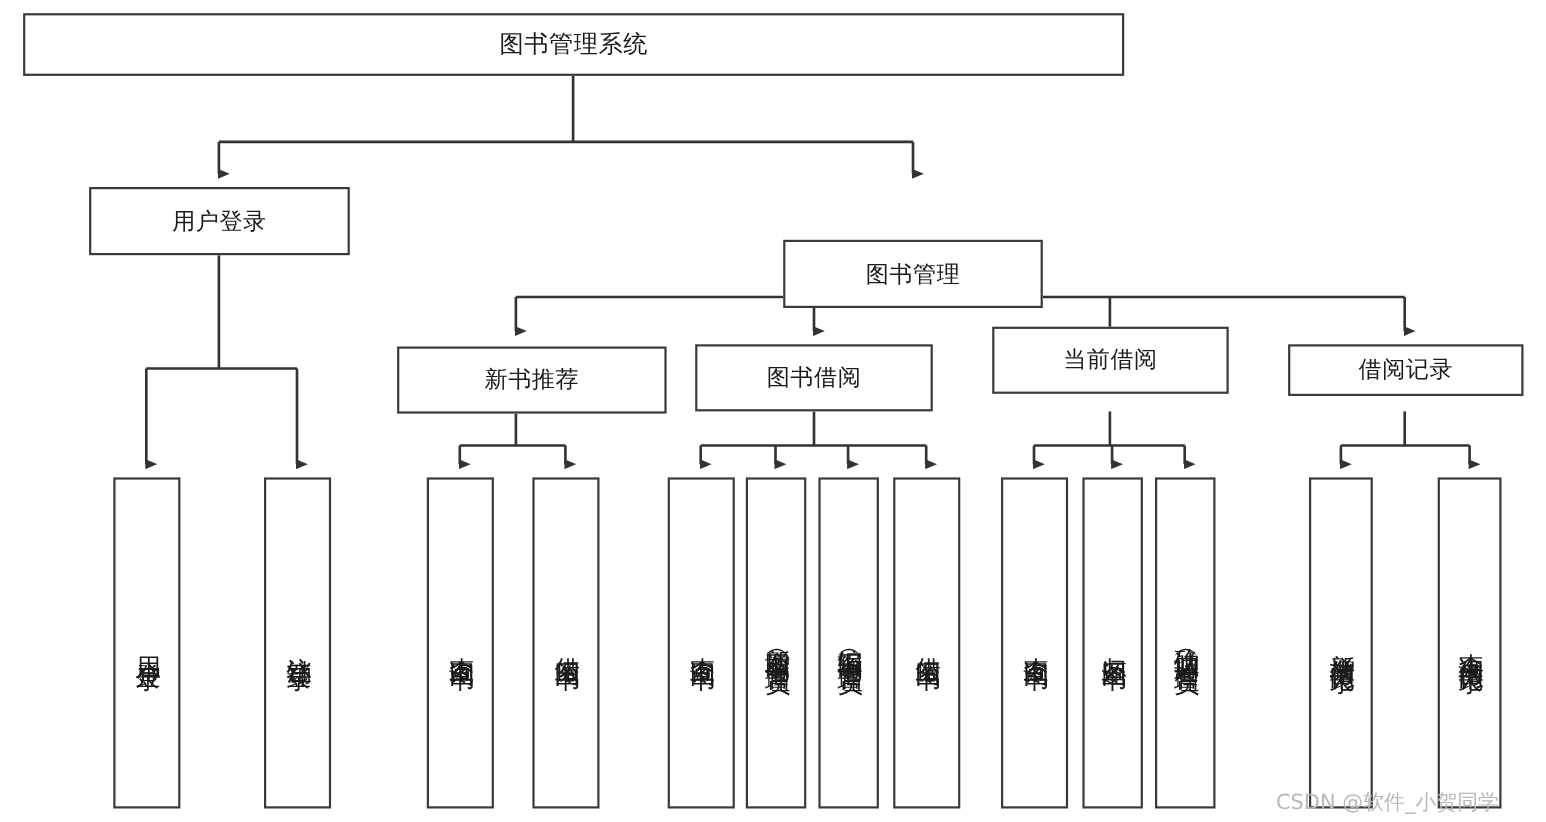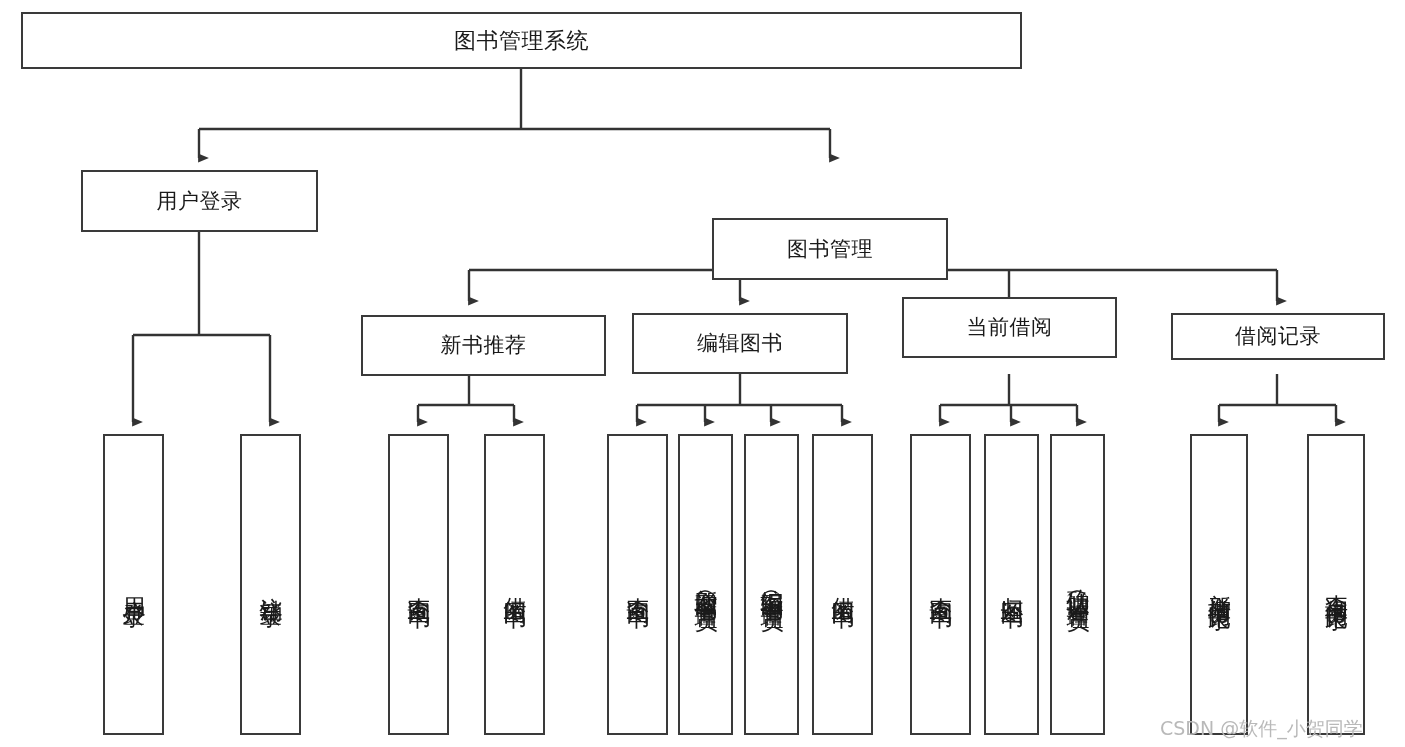--- a/index.html
+++ b/index.html
@@ -137,21 +137,21 @@
     <span class="lbl">用户登录</span>
   </div>
   <div class="node h" style="left:712px; top:170px; width:236px; height:62px;margin-top:48px;">
     <span class="lbl">图书管理</span>
   </div>
 
   <div class="node h" style="left:361px; top:315px; width:245px; height:61px;justify-content:center;">
     <span class="lbl">新书推荐</span>
   </div>
   <div class="node h" style="left:632px; top:313px; width:216px; height:61px;">
-    <span class="lbl">编辑图书</span>
+    <span class="lbl">图书借阅</span>
   </div>
   <div class="node h" style="left:902px; top:297px; width:215px; height:61px;">
     <span class="lbl">当前借阅</span>
   </div>
   <div class="node h" style="left:1171px; top:313px; width:214px; height:47px;">
     <span class="lbl">借阅记录</span>
   </div>
 
   <div class="node v" style="left:103px; top:434px; width:61px; height:301px;">
     <span class="lbl">用户登录</span>

